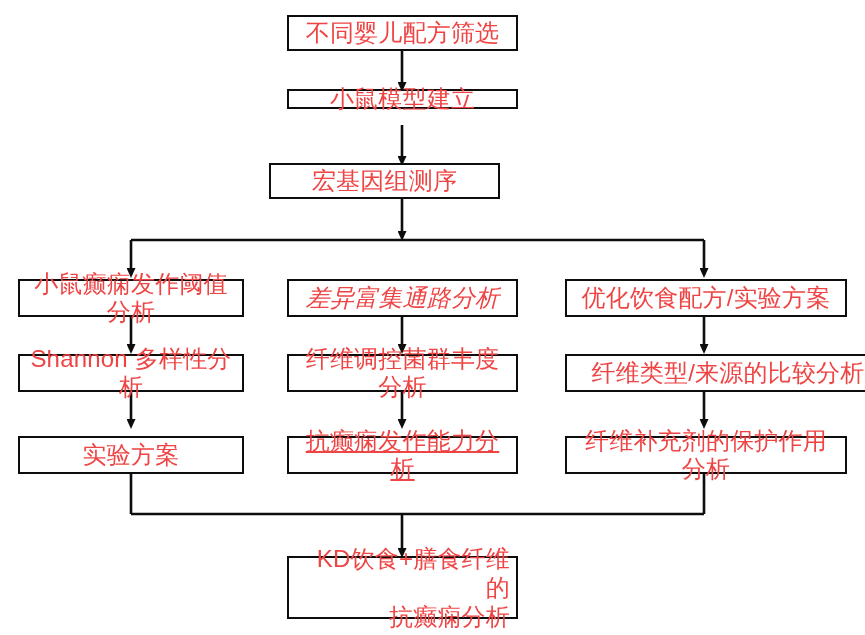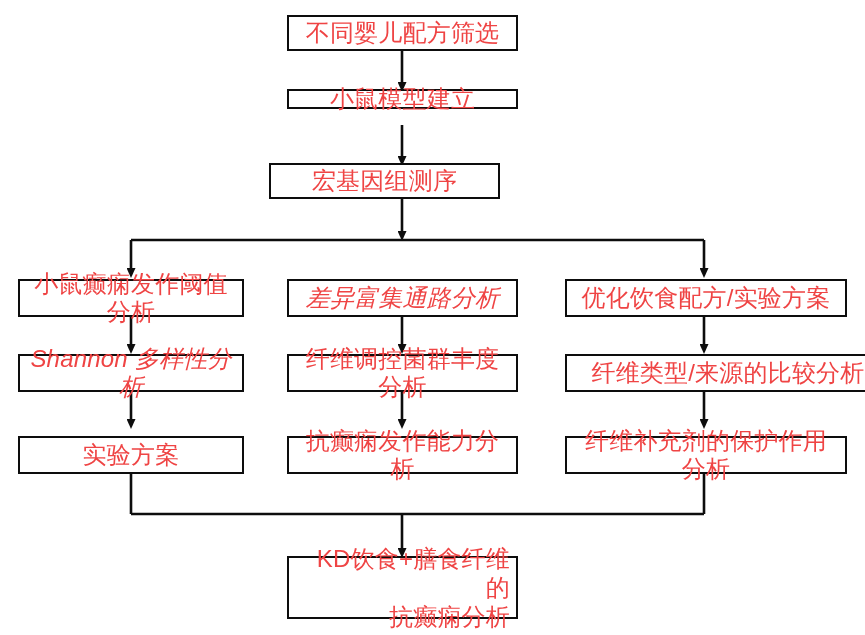--- a/index.html
+++ b/index.html
@@ -90,29 +90,29 @@
   </svg>
 
   <div class="node" style="left:287px; top:15px; width:231px; height:36px;">不同婴儿配方筛选</div>
 
   <div class="node" style="left:287px; top:89px; width:231px; height:20px;">小鼠模型建立</div>
 
   <div class="node" style="left:269px; top:163px; width:231px; height:36px;">宏基因组测序</div>
 
   <div class="node" style="left:18px; top:279px; width:226px; height:38px;">小鼠癫痫发作阈值分析</div>
 
-  <div class="node" style="left:18px; top:354px; width:226px; height:38px;font-style:italic;">Shannon 多样性分析</div>
+  <div class="node" style="left:18px; top:354px; width:226px; height:38px;">Shannon 多样性分析</div>
 
   <div class="node" style="left:18px; top:436px; width:226px; height:38px;">实验方案</div>
 
   <div class="node" style="left:287px; top:279px; width:231px; height:38px;font-style:italic;">差异富集通路分析</div>
 
   <div class="node" style="left:287px; top:354px; width:231px; height:38px;">纤维调控菌群丰度分析</div>
 
-  <div class="node" style="left:287px; top:436px; width:231px; height:38px;">抗癫痫发作能力分析</div>
+  <div class="node" style="left:287px; top:436px; width:231px; height:38px;text-decoration:underline;">抗癫痫发作能力分析</div>
 
   <div class="node" style="left:565px; top:279px; width:282px; height:38px;">优化饮食配方/实验方案</div>
 
   <div class="node" style="left:565px; top:354px; width:326px; height:38px;">纤维类型/来源的比较分析</div>
 
   <div class="node" style="left:565px; top:436px; width:282px; height:38px;text-align:center;">纤维补充剂的保护作用分析</div>
 
   <div class="node two-line" style="left:287px; top:556px; width:231px; height:63px;text-align:right;">KD饮食+膳食纤维的
 抗癫痫分析</div>
 

